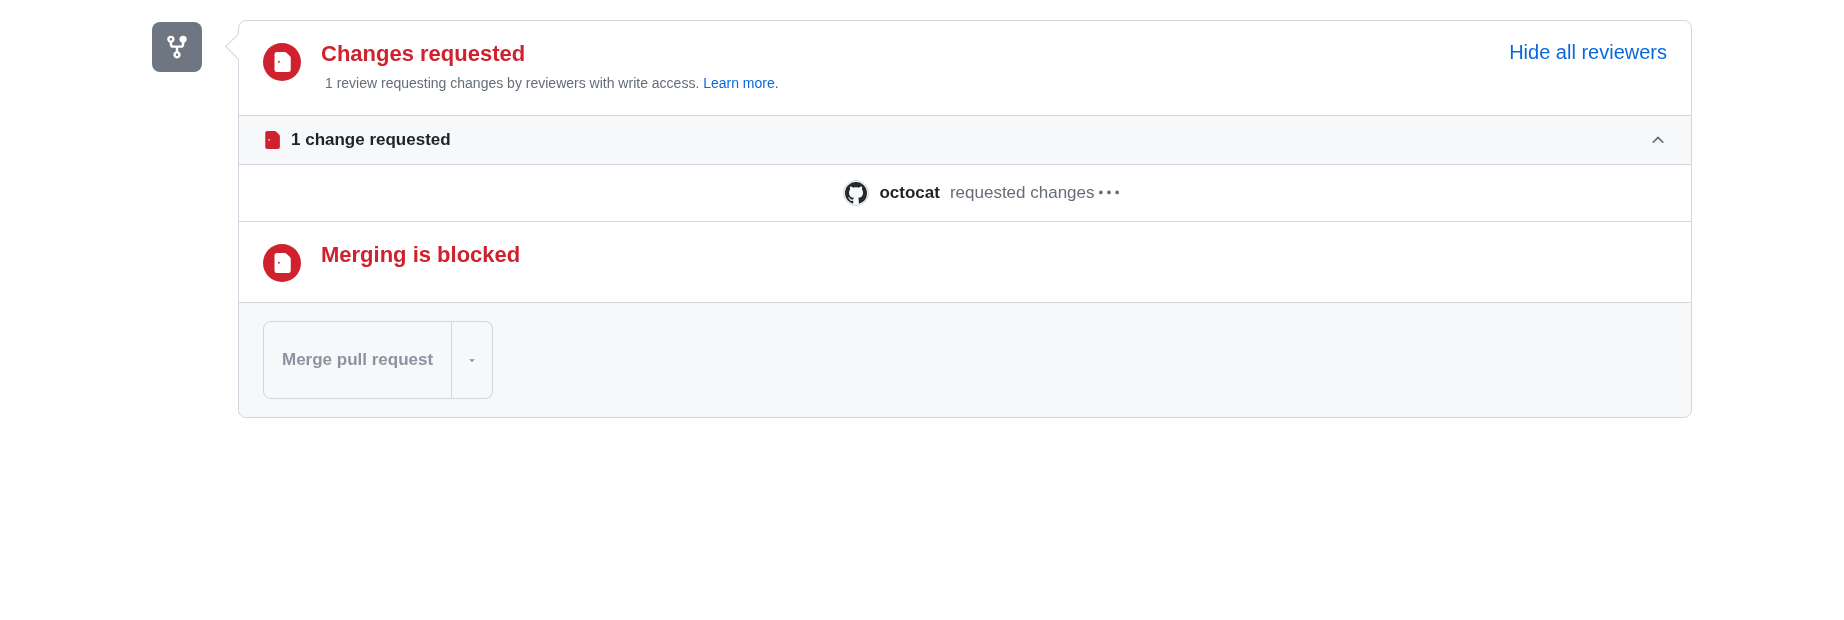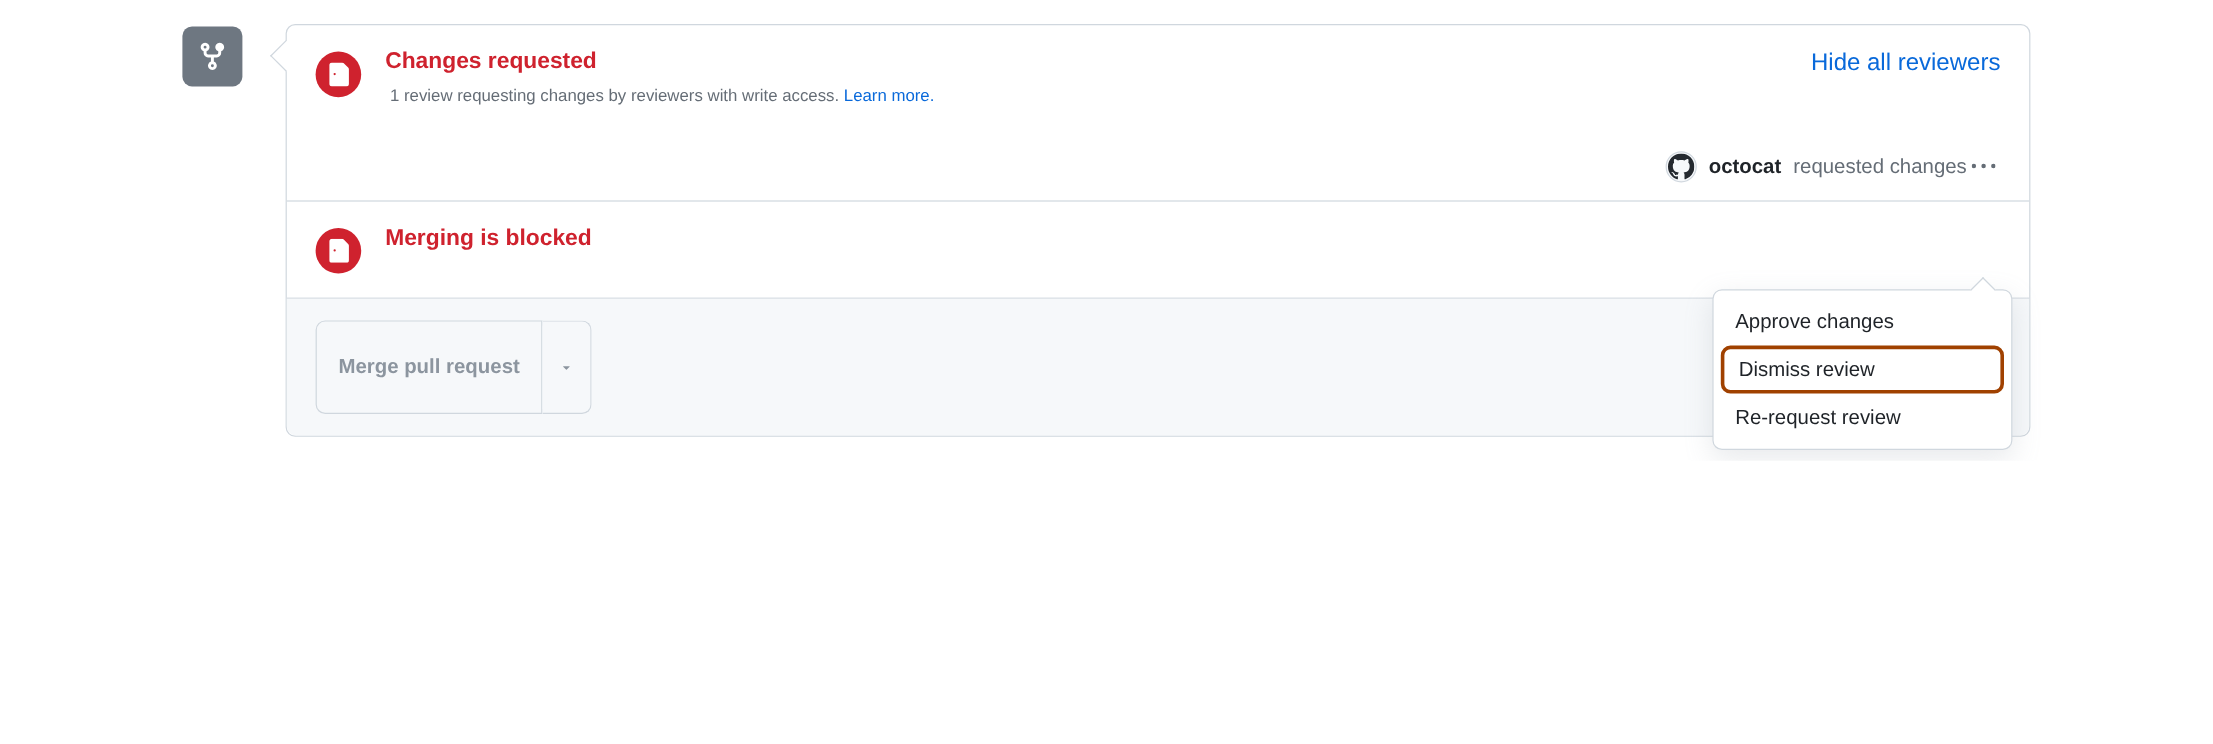--- a/index.html
+++ b/index.html
@@ -77,21 +77,21 @@
     border-radius: 50%;
     display: flex;
     align-items: center;
     justify-content: center;
     color: #fff;
     margin-top: 2px;
   }
   .section-body { flex: 1; min-width: 0; }
   h3.status-title {
     margin: 0 0 4px 0;
-    font-size: 19px;
+    font-size: 22px;
     font-weight: 600;
     color: var(--danger);
   }
   .status-sub {
     margin: 4px;
     font-size: 14px;
     color: var(--muted);
   }
   .status-sub a { color: var(--accent); text-decoration: none; }
   .hide-link {
@@ -110,21 +110,21 @@
     border-bottom: 1px solid var(--border);
     font-size: 17px;
     font-weight: 600;
   }
   .review-summary .left { display: flex; align-items: center; gap: 10px; }
   .file-diff-icon { color: var(--danger); display:flex; }
   .chevron { color: var(--muted); }
   .reviewer-row {
     display: flex;
     align-items: center;
-    justify-content: flex-end;
+    justify-content: center;
     padding: 14px 24px 14px 60px;
     border-bottom: 1px solid var(--border);
     font-size: 17px;
   }
   .reviewer-row .left { display: flex; align-items: center; gap: 10px; }
   .avatar {
     width: 26px; height: 26px; border-radius: 50%;
     background: #f6f8fa;
     border: 1px solid var(--border);
     display: flex; align-items: center; justify-content: center;
@@ -226,20 +226,35 @@
         <div class="section-title-row">
           <h3 class="status-title">Changes requested</h3>
           <a href="#" class="hide-link">Hide all reviewers</a>
         </div>
         <p class="status-sub">
           <span>1 review requesting changes by reviewers with write access. </span><a href="#">Learn more.</a>
         </p>
       </div>
     </div>
 
+    <div class="review-summary">
+      <div class="left">
+        <span class="file-diff-icon">
+          <svg width="18" height="18" viewBox="0 0 16 16" fill="currentColor">
+              <path d="M2 1.75C2 .784 2.784 0 3.75 0h6.586c.464 0 .909.184 1.237.513l2.914 2.914c.329.328.513.773.513 1.237v9.586A1.75 1.75 0 0113.25 16h-9.5A1.75 1.75 0 012 14.25V1.75zm7 4.5a.75.75 0 01.75.75v1.25h1.25a.75.75 0 010 1.5H9.75V11a.75.75 0 01-1.5 0V9.75H7a.75.75 0 010-1.5h1.25V7A.75.75 0 019 6.25zM5.5 7a.75.75 0 000 1.5h.01a.75.75 0 000-1.5H5.5z"></path>
+            </svg>
+        </span>
+        <span>1 change requested</span>
+      </div>
+      <span class="chevron">
+        <svg width="18" height="18" viewBox="0 0 16 16" fill="currentColor">
+            <path d="M3.22 10.53a.75.75 0 001.06 0L8 6.81l3.72 3.72a.75.75 0 101.06-1.06l-4.25-4.25a.75.75 0 00-1.06 0L3.22 9.47a.75.75 0 000 1.06z"></path>
+          </svg>
+      </span>
+    </div>
 
     <div class="reviewer-row">
       <div class="left">
         <span class="avatar">
           <svg width="22" height="22" viewBox="0 0 16 16" fill="#24292f">
               <path d="M8 0C3.58 0 0 3.58 0 8c0 3.54 2.29 6.53 5.47 7.59.4.07.55-.17.55-.38 0-.19-.01-.82-.01-1.49-2.01.37-2.53-.49-2.69-.94-.09-.23-.48-.94-.82-1.13-.28-.15-.68-.52-.01-.53.63-.01 1.08.58 1.23.82.72 1.21 1.87.87 2.33.66.07-.52.28-.87.51-1.07-1.78-.2-3.64-.89-3.64-3.95 0-.87.31-1.59.82-2.15-.08-.2-.36-1.02.08-2.12 0 0 .67-.21 2.2.82.64-.18 1.32-.27 2-.27.68 0 1.36.09 2 .27 1.53-1.04 2.2-.82 2.2-.82.44 1.1.16 1.92.08 2.12.51.56.82 1.27.82 2.15 0 3.07-1.87 3.75-3.65 3.95.29.25.54.73.54 1.48 0 1.07-.01 1.93-.01 2.2 0 .21.15.46.55.38A8.013 8.013 0 0016 8c0-4.42-3.58-8-8-8z"></path>
             </svg>
         </span>
         <span class="username">octocat</span>
         <span class="action-text">requested changes</span>
@@ -266,20 +281,15 @@
       <div class="btn-group">
         <button class="btn" disabled="">Merge pull request</button>
         <button class="btn-caret">
           <svg width="12" height="12" viewBox="0 0 16 16" fill="currentColor">
               <path d="M4.427 7.427l3.396 3.396a.25.25 0 00.354 0l3.396-3.396A.25.25 0 0011.396 7H4.604a.25.25 0 00-.177.427z"></path>
             </svg>
         </button>
       </div>
     </div>
 
-    <div class="dropdown">
-      <div class="dropdown-item">Approve changes</div>
-      <div class="dropdown-item highlight">Dismiss review</div>
-      <div class="dropdown-item">Re-request review</div>
-    </div>
 
   </div>
 </div>
 
 </body></html>

